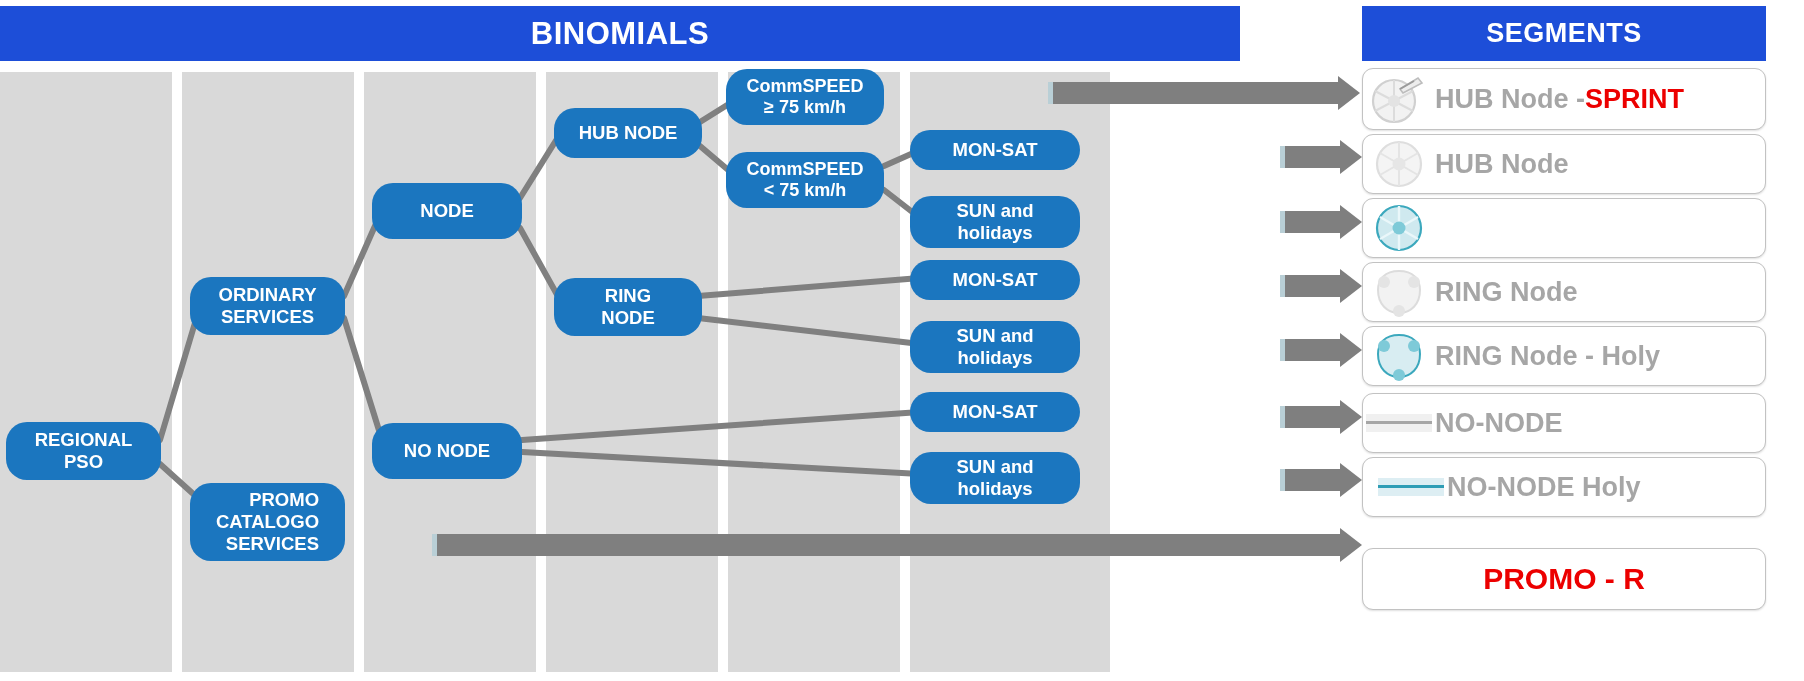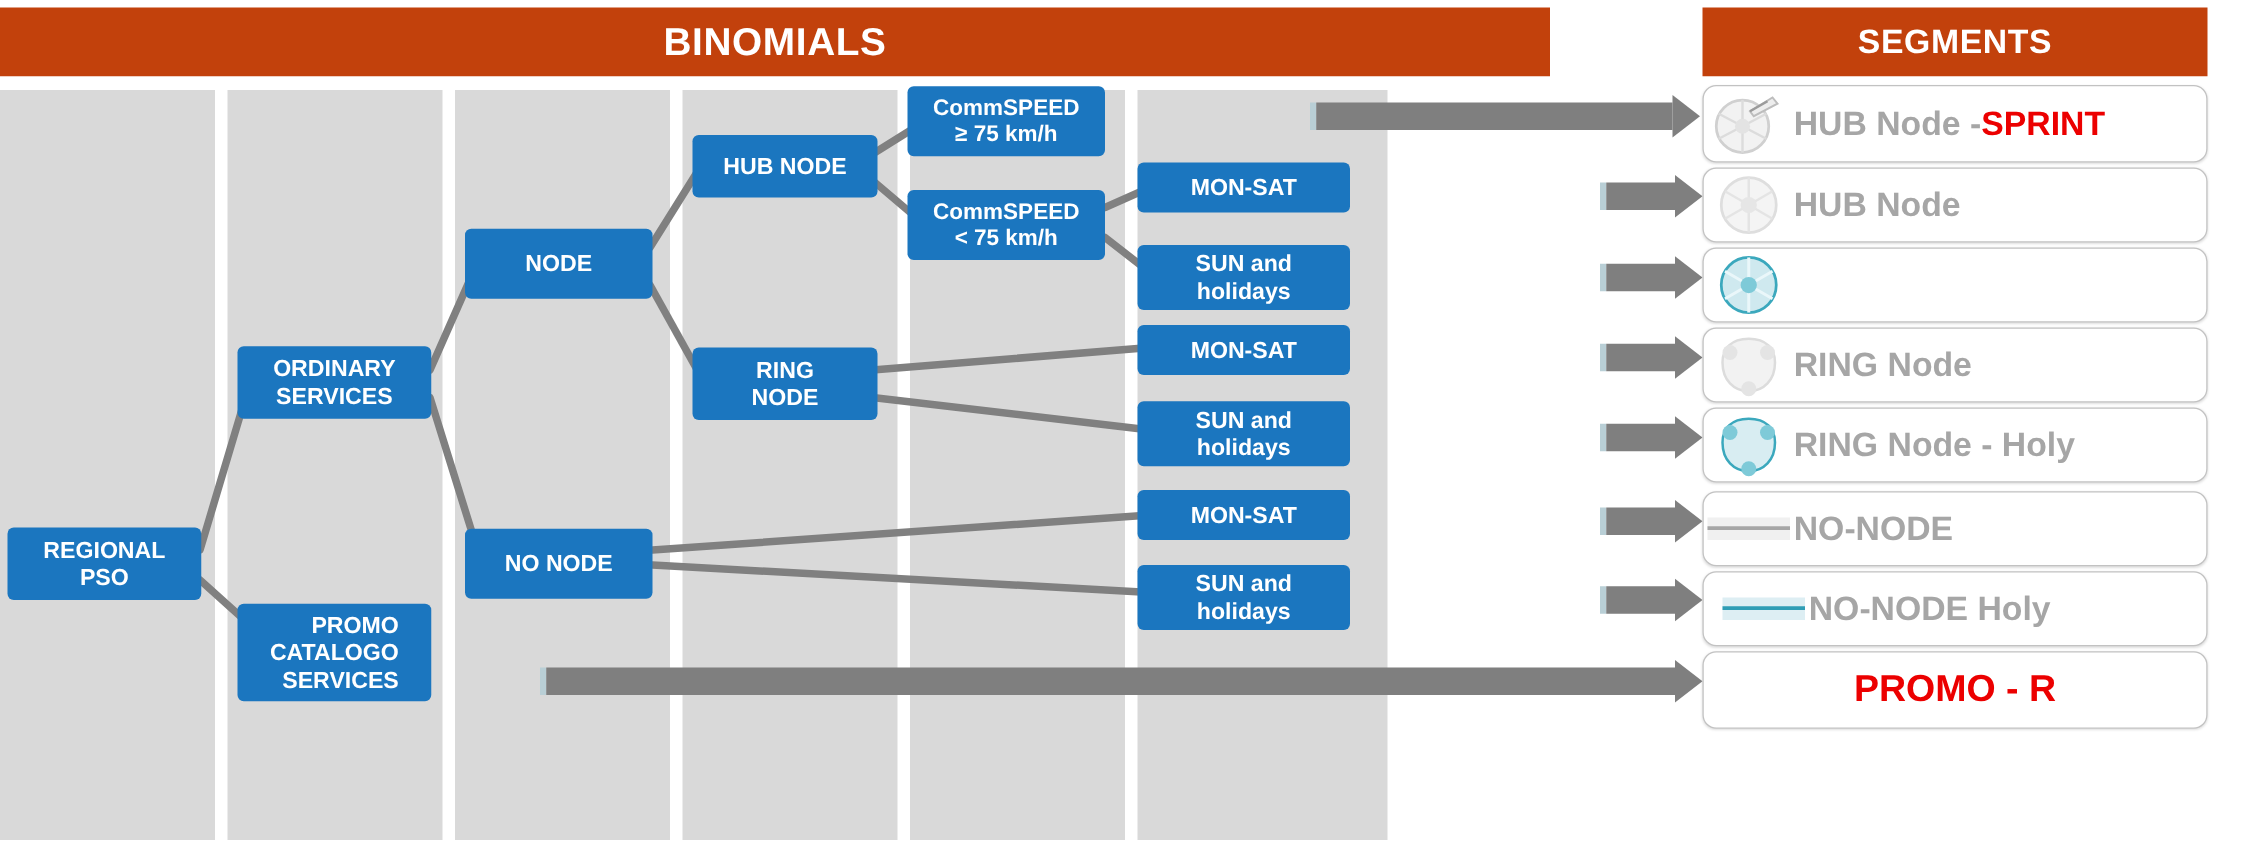--- a/index.html
+++ b/index.html
@@ -1,33 +1,33 @@
 <!DOCTYPE html>
 <html><head>
 <meta charset="utf-8">
 <style>
   html,body{margin:0;padding:0;background:#ffffff;}
   body{width:1804px;height:681px;position:relative;overflow:hidden;
        font-family:"Liberation Sans", sans-serif;}
 
   
-  .hdr{position:absolute;background:#c2410c;color:#ffffff;
+  .hdr{position:absolute;background:#1d4ed8;color:#ffffff;
        display:flex;align-items:center;justify-content:center;
        font-weight:bold;letter-spacing:.5px;}
   #hdr-binomials{left:0px;top:6px;width:1240px;height:55px;font-size:31px;}
   #hdr-segments{left:1362px;top:6px;width:404px;height:55px;font-size:27px;}
 
   
   .band{position:absolute;background:#d9d9d9;top:72px;height:600px;}
 
   
   #lines{position:absolute;left:0;top:0;width:1804px;height:681px;}
 
   
-  .node{position:absolute;background:#1b76bf;border-radius:5px;
+  .node{position:absolute;background:#1b76bf;border-radius:21px;
         color:#ffffff;font-weight:bold;font-size:18.5px;line-height:1.18;
         display:flex;align-items:center;justify-content:center;
         text-align:center;box-sizing:border-box;padding:3px 6px;z-index:4;}
 
   
   .seg{position:absolute;left:1362px;width:404px;
        background:#ffffff;border:1.6px solid #c2c2c2;border-radius:11px;
        box-sizing:border-box;display:flex;align-items:center;
        box-shadow:0 1px 2px rgba(0,0,0,.13);z-index:4;}
   .seg-ico{width:72px;height:100%;flex:0 0 72px;position:relative;
@@ -303,17 +303,17 @@
 
 <div class="seg" style="top:457px;height:60px;padding-left:12px;">
   <span class="seg-ico">
     <span class="lineico holy"></span>
   </span>
   <span class="seg-lbl">
     <span>NO-NODE Holy</span>
   </span>
 </div>
 
-<div class="seg seg-promo" style="top:521px;height:62px;text-align:right;">
+<div class="seg seg-promo" style="top:548px;height:62px;text-align:right;">
   <span class="seg-lbl">
     <span>PROMO - R</span>
   </span>
 </div>
 
 </body></html>

